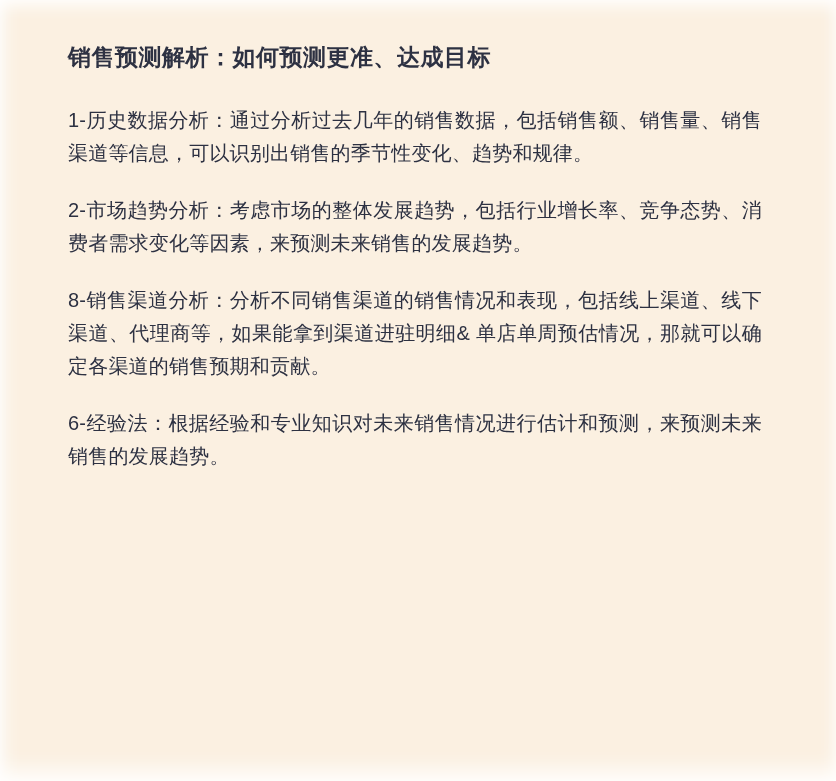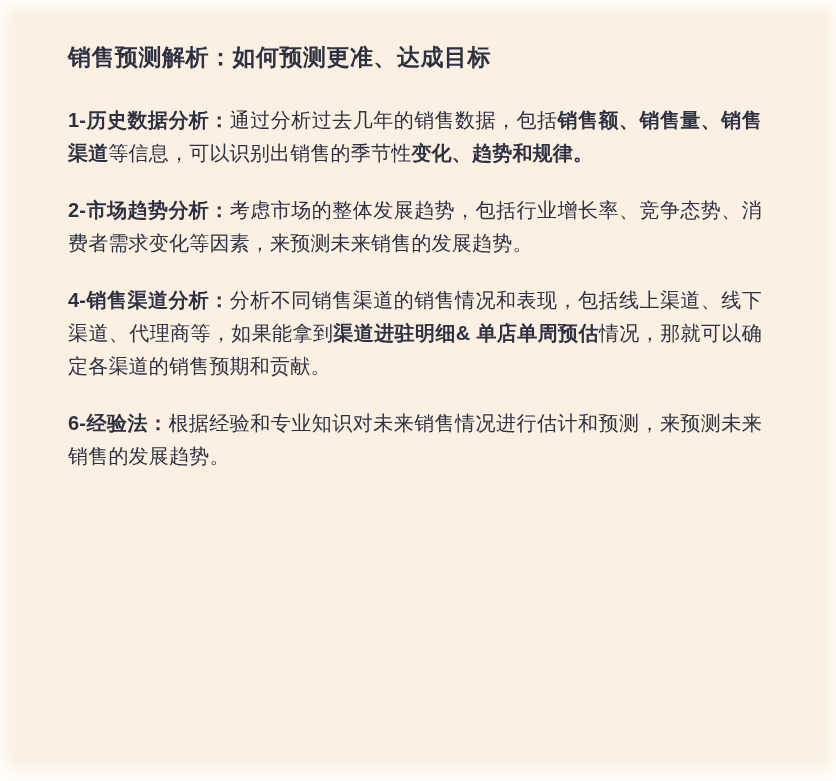--- a/index.html
+++ b/index.html
@@ -43,27 +43,27 @@
   }
   .para {
     margin: 0 0 24px 0;
     font-size: 20px;
     line-height: 33px;
     text-align: justify;
     text-justify: inter-ideograph;
     letter-spacing: 0.2px;
   }
   .para strong {
-    font-weight: 700;
+    font-weight: 400;
   }
 </style>
 </head>
 <body>
 
 <div class="page">
   <h1 class="title">销售预测解析：如何预测更准、达成目标</h1>
   <div>
       <p class="para"><strong>1-历史数据分析：</strong><span>通过分析过去几年的销售数据，包括</span><strong>销售额、销售量、销售渠道</strong><span>等信息，可以识别出销售的季节性</span><strong>变化、趋势和规律。</strong></p>
       <p class="para"><strong>2-市场趋势分析：</strong><span>考虑市场的整体发展趋势，包括行业增长率、竞争态势、消费者需求变化等因素，来预测未来销售的发展趋势。</span></p>
-      <p class="para"><strong>4-销售渠道分析：</strong><span>分析不同销售渠道的销售情况和表现，包括线上渠道、线下渠道、代理商等，如果能拿到</span><strong>渠道进驻明细&amp; 单店单周预估</strong><span>情况，那就可以确定各渠道的销售预期和贡献。</span></p>
+      <p class="para"><strong>8-销售渠道分析：</strong><span>分析不同销售渠道的销售情况和表现，包括线上渠道、线下渠道、代理商等，如果能拿到</span><strong>渠道进驻明细&amp; 单店单周预估</strong><span>情况，那就可以确定各渠道的销售预期和贡献。</span></p>
       <p class="para"><strong>6-经验法：</strong><span>根据经验和专业知识对未来销售情况进行估计和预测，来预测未来销售的发展趋势。</span></p>
     </div>
 </div>
 
 </body></html>

